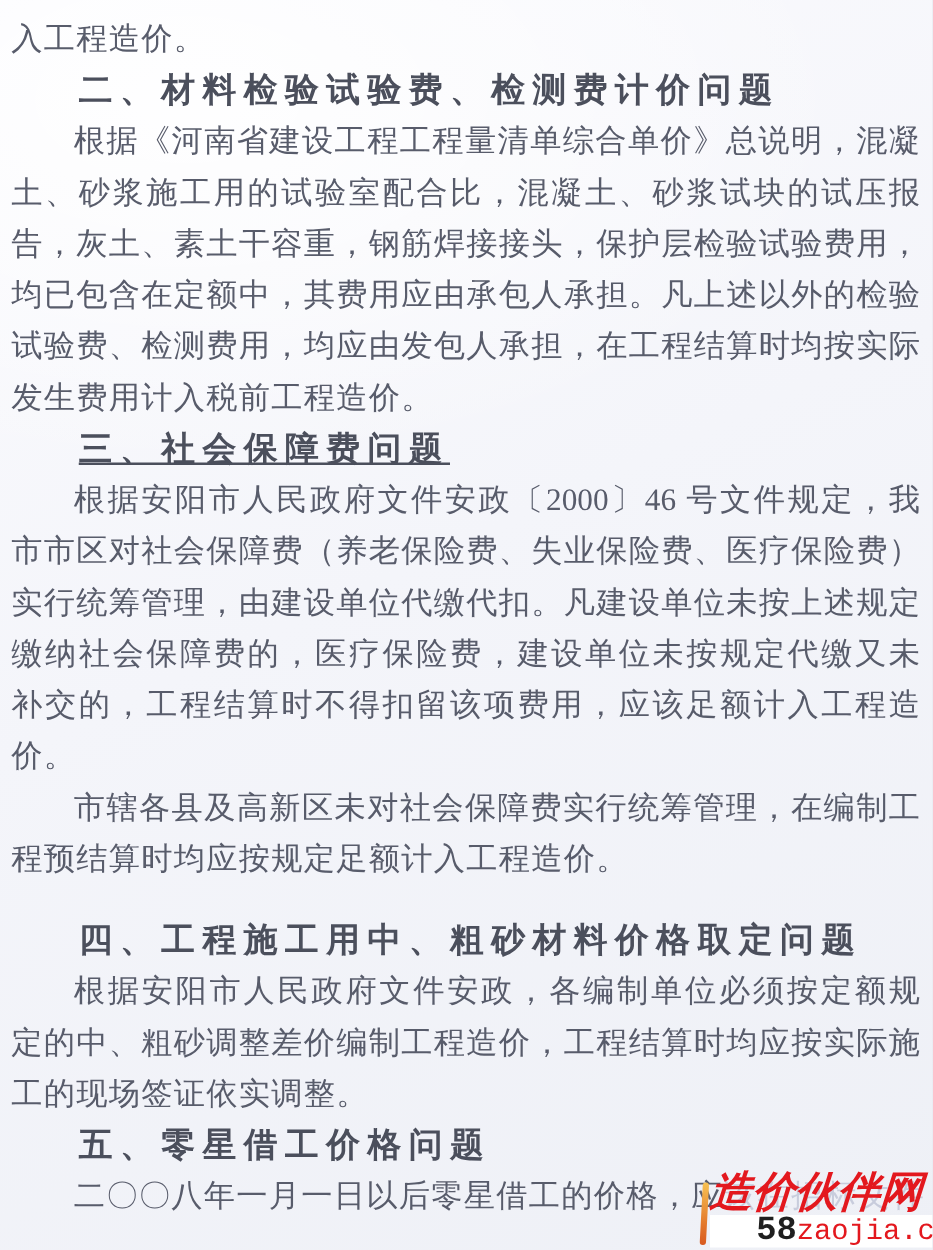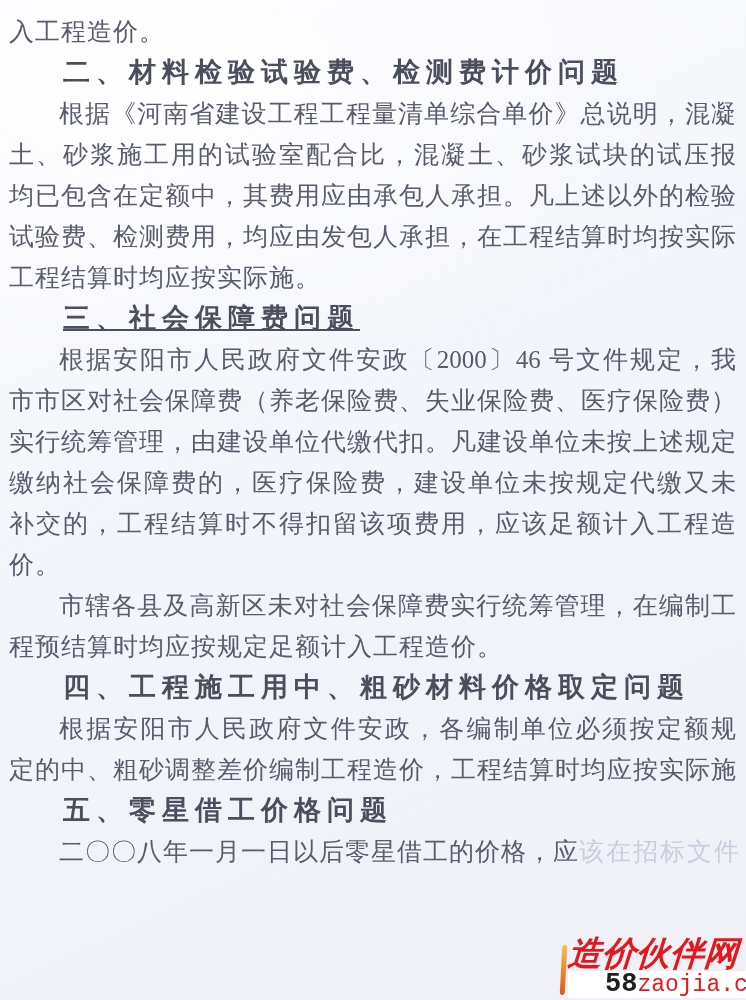--- a/index.html
+++ b/index.html
@@ -89,35 +89,37 @@
 </style>
 </head>
 <body>
 
 <div class="page" style="color: rgb(88, 92, 107);">
 
   <div class="line">入工程造价。</div>
   <div class="line heading indent" style="color: rgb(75, 79, 92);">二、材料检验试验费、检测费计价问题</div>
   <div class="line indent justify">根据《河南省建设工程工程量清单综合单价》总说明，混凝</div>
   <div class="line justify">土、砂浆施工用的试验室配合比，混凝土、砂浆试块的试压报</div>
+  <div class="line justify">告，灰土、素土干容重，钢筋焊接接头，保护层检验试验费用，</div>
   <div class="line justify">均已包含在定额中，其费用应由承包人承担。凡上述以外的检验</div>
   <div class="line justify">试验费、检测费用，均应由发包人承担，在工程结算时均按实际</div>
-  <div class="line">工程结算时均应按实际施。</div>
+  <div class="line">发生费用计入税前工程造价。</div>
   <div class="line heading indent" style="color: rgb(75, 79, 92); text-decoration: underline;">三、社会保障费问题</div>
   <div class="line indent justify">根据安阳市人民政府文件安政〔2000〕46 号文件规定，我</div>
   <div class="line justify">市市区对社会保障费（养老保险费、失业保险费、医疗保险费）</div>
   <div class="line justify">实行统筹管理，由建设单位代缴代扣。凡建设单位未按上述规定</div>
   <div class="line justify">缴纳社会保障费的，医疗保险费，建设单位未按规定代缴又未</div>
   <div class="line justify">补交的，工程结算时不得扣留该项费用，应该足额计入工程造</div>
   <div class="line">价。</div>
   <div class="line indent justify">市辖各县及高新区未对社会保障费实行统筹管理，在编制工</div>
   <div class="line">程预结算时均应按规定足额计入工程造价。</div>
-  <div class="line heading indent" style="color: rgb(75, 79, 92);">四、工程施工用中、粗砂材料价格取定问题</div>
+  <div class="line heading indent" style="color: rgb(75, 79, 92); margin-top: 24px;">四、工程施工用中、粗砂材料价格取定问题</div>
   <div class="line indent justify">根据安阳市人民政府文件安政，各编制单位必须按定额规</div>
   <div class="line justify">定的中、粗砂调整差价编制工程造价，工程结算时均应按实际施</div>
+  <div class="line">工的现场签证依实调整。</div>
   <div class="line heading indent" style="color: rgb(75, 79, 92);">五、零星借工价格问题</div>
   <div class="line indent">
     <span>二〇〇八年一月一日以后零星借工的价格，应</span><span class="ghost">该在招标文件</span>
   </div>
 
   <div class="watermark">
     <span class="wm-stroke"></span>
     <div class="wm-title" style="color: rgb(227, 24, 30);">造价伙伴网</div>
     <div class="wm-domain"><span class="wm-num" style="color: rgb(31, 31, 31);">58</span><span class="wm-suffix" style="color: rgb(227, 24, 30);">zaojia.com</span></div>
   </div>

